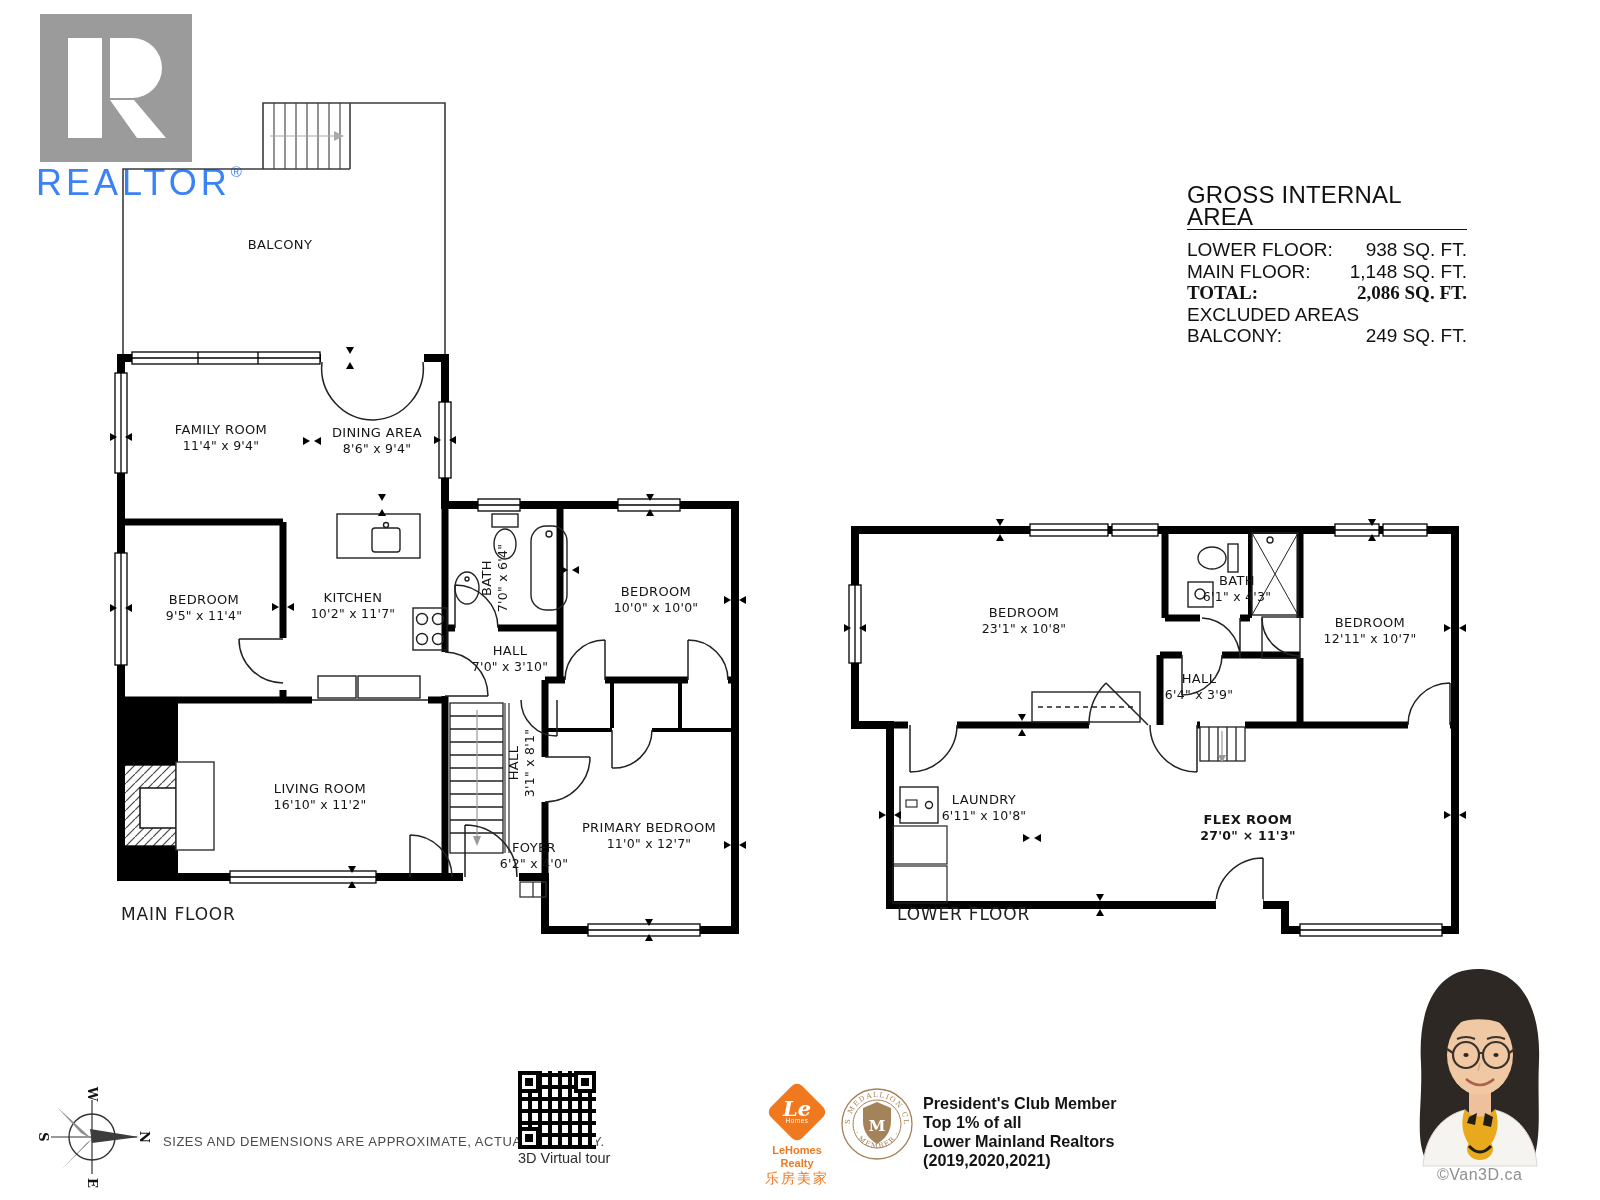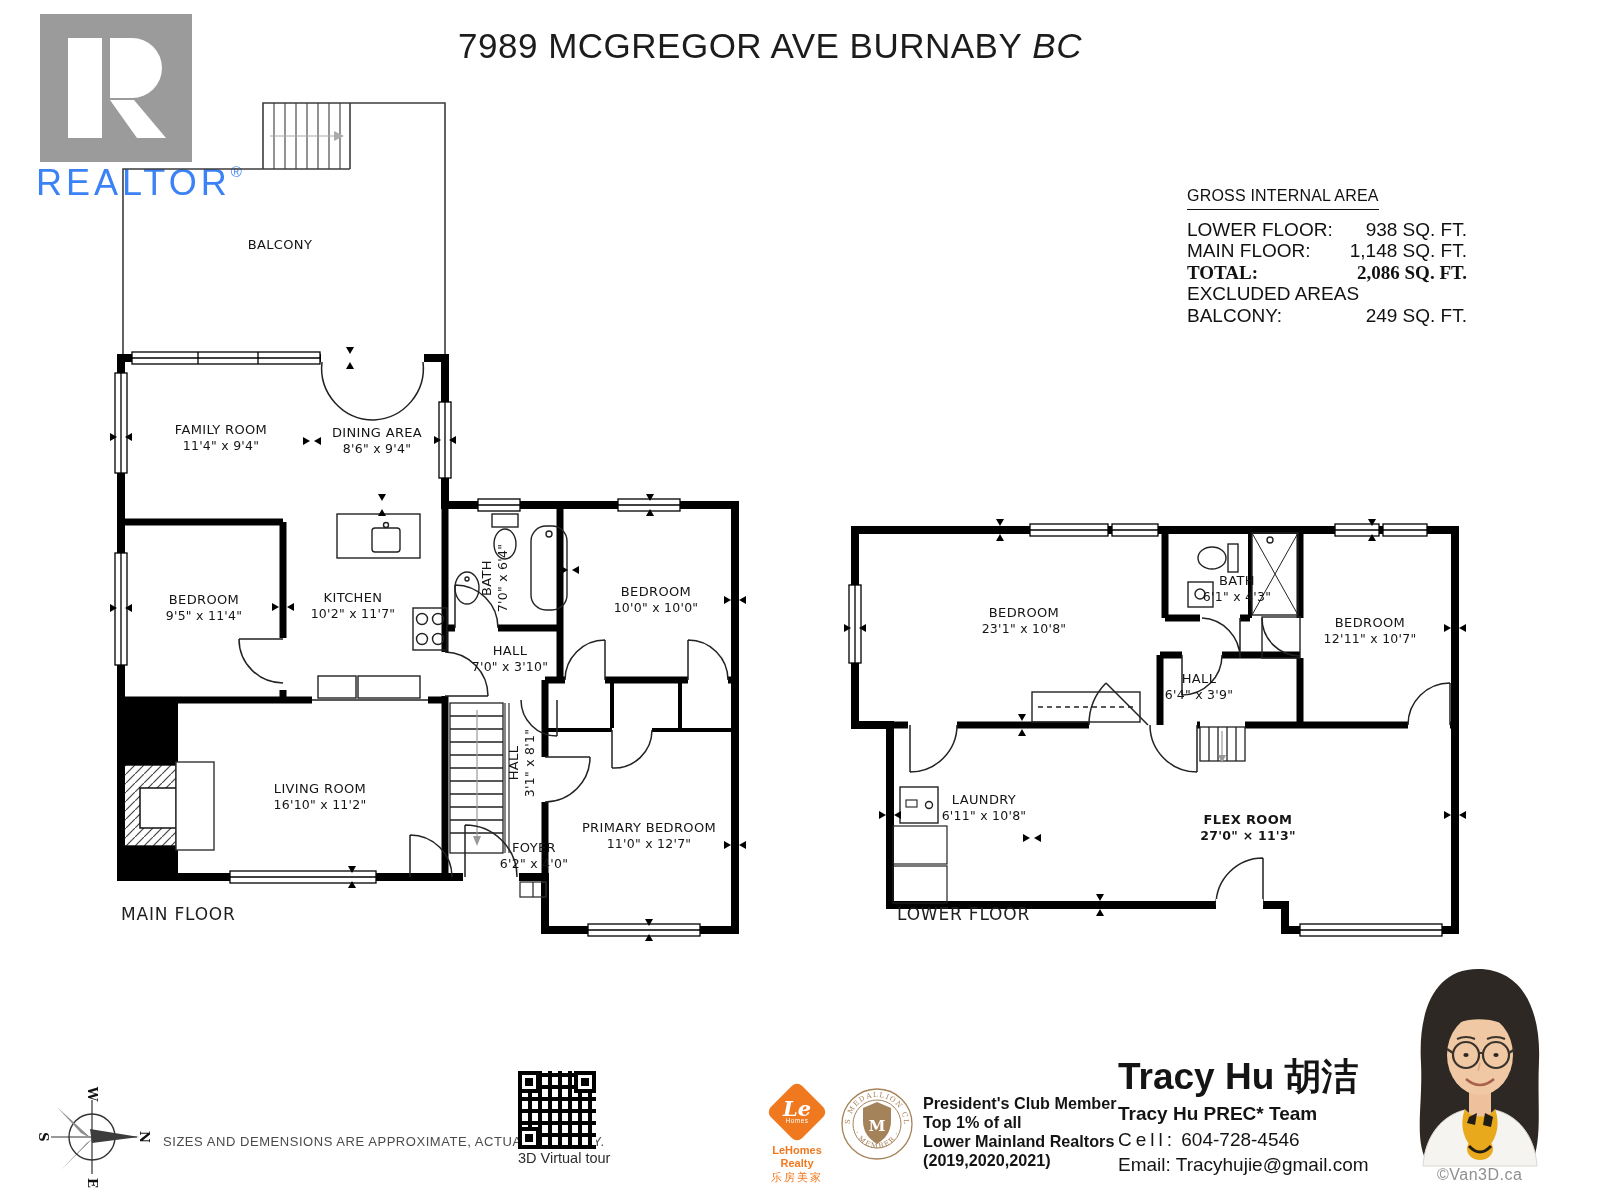--- a/index.html
+++ b/index.html
@@ -11,21 +11,21 @@
   
   .title{left:0;top:26px;width:1540px;text-align:center;font-size:35px;letter-spacing:.5px;color:#1c1c1c;white-space:nowrap;}
   .title .suffix{font-style:italic;margin-left:10px;}
 
   
   .realtor-word{left:36px;top:162px;font-size:36px;letter-spacing:4px;color:#3b82f6;white-space:nowrap;}
   .realtor-word sup{font-size:15px;vertical-align:18px;letter-spacing:0;}
 
   
   .area{left:1187px;top:184px;width:280px;font-size:19px;line-height:21.5px;color:#111;}
-  .area .heading{display:inline-block;font-size:16px;border-bottom:1.6px solid #111;padding-bottom:2px;margin-bottom:9px;letter-spacing:.2px;}
+  .area .heading{display:inline-block;font-size:24px;border-bottom:1.6px solid #111;padding-bottom:2px;margin-bottom:9px;letter-spacing:.2px;}
   .area .row{display:flex;justify-content:space-between;}
   .area .row.bold{font-weight:bold;font-family:Liberation Serif, serif;}
 
   
   .room-label{position:absolute;transform:translate(-50%,-50%);text-align:center;color:#151515;
               font-family:"DejaVu Sans",sans-serif;line-height:1.22;white-space:nowrap;}
   .room-label.vert{transform:translate(-50%,-50%) rotate(-90deg);}
   .room-name{font-size:13px;letter-spacing:.35px;}
   .room-dims{font-size:12.5px;letter-spacing:.25px;}
   .floor-label{position:absolute;font-family:"DejaVu Sans",sans-serif;font-size:17px;letter-spacing:.8px;color:#1e1e1e;text-align:center;}
@@ -40,39 +40,36 @@
   .finder:after{content:"";position:absolute;left:3px;top:3px;width:8px;height:8px;background:#000;}
   .f-tl{left:0;top:0;} .f-tr{right:0;top:0;} .f-bl{left:0;bottom:0;}
   .qr-label{left:518px;top:1150px;width:122px;text-align:left;font-size:14.5px;color:#2d2d2d;}
 
   .lehomes{left:760px;top:1086px;width:74px;text-align:center;}
   .lh-diamond{width:44px;height:44px;background:#f0791f;border-radius:7px;transform:rotate(45deg);margin:4px auto 10px auto;position:relative;}
   .lh-inner{position:absolute;left:0;top:0;width:44px;height:44px;transform:rotate(-45deg);display:flex;flex-direction:column;align-items:center;justify-content:center;}
   .lh-le{font-family:"DejaVu Serif",serif;font-style:italic;font-weight:bold;font-size:21px;color:#fff;line-height:.85;}
   .lh-homes{font-size:6.5px;color:#fff;letter-spacing:.5px;}
   .lh-name{font-size:11px;font-weight:bold;color:#f0791f;line-height:1.2;}
-  .lh-cn{font-size:11px;color:#f0791f;letter-spacing:2px;}
+  .lh-cn{font-size:14px;color:#f0791f;letter-spacing:2px;}
 
   .awards{left:923px;top:1094px;font-size:16.5px;font-weight:bold;line-height:19px;color:#141414;transform:scaleX(.98);transform-origin:left top;}
   .agent{left:1118px;top:1058px;color:#141414;}
   .agent-name{font-size:37px;font-weight:bold;line-height:1;white-space:nowrap;}
   .agent-team{font-size:19px;font-weight:bold;margin-top:8px;}
   .agent-cell{font-size:19px;margin-top:4px;}
   .agent-cell .cl{letter-spacing:4px;}
   .agent-email{font-size:19px;margin-top:3px;}
   .watermark{left:1437px;top:1166px;font-size:16px;color:#8f8f8f;letter-spacing:.5px;}
 </style>
 </head>
 <body>
 
 <div class="page">
 
-  <div class="abs title">
-    <span>7989 MCGREGOR AVE BURNABY</span><span class="suffix">BC</span>
-  </div>
 
   <div class="abs" style="left:40px;top:14px;">
     <svg width="152" height="148">
       <rect width="152" height="148" fill="#9b9b9b"></rect>
       <rect x="28" y="24" width="34" height="100" fill="#fff"></rect>
       <path d="M70,24 h22 a30,30 0 0 1 0,60 h-22 z" fill="#fff"></path>
       <polygon points="70,86 94,86 126,124 97,124" fill="#fff"></polygon>
     </svg>
   </div>
   <div class="abs realtor-word">
@@ -467,28 +464,16 @@
     <div class="lh-cn">乐房美家</div>
   </div>
 
   <div class="abs awards">
     <div>President's Club Member</div>
     <div>Top 1% of all</div>
     <div>Lower Mainland Realtors</div>
     <div>(2019,2020,2021)</div>
   </div>
 
-  <div class="abs agent">
-    <div class="agent-name">Tracy Hu 胡洁</div>
-    <div class="agent-team">Tracy Hu PREC* Team</div>
-    <div class="agent-cell">
-      <span class="cl">Cell:</span>
-      <span>604-728-4546</span>
-    </div>
-    <div class="agent-email">
-      <span>Email:</span>
-      <span>Tracyhujie@gmail.com</span>
-    </div>
-  </div>
 
   <div class="abs watermark">©Van3D.ca</div>
 
 </div>
 
 </body></html>

